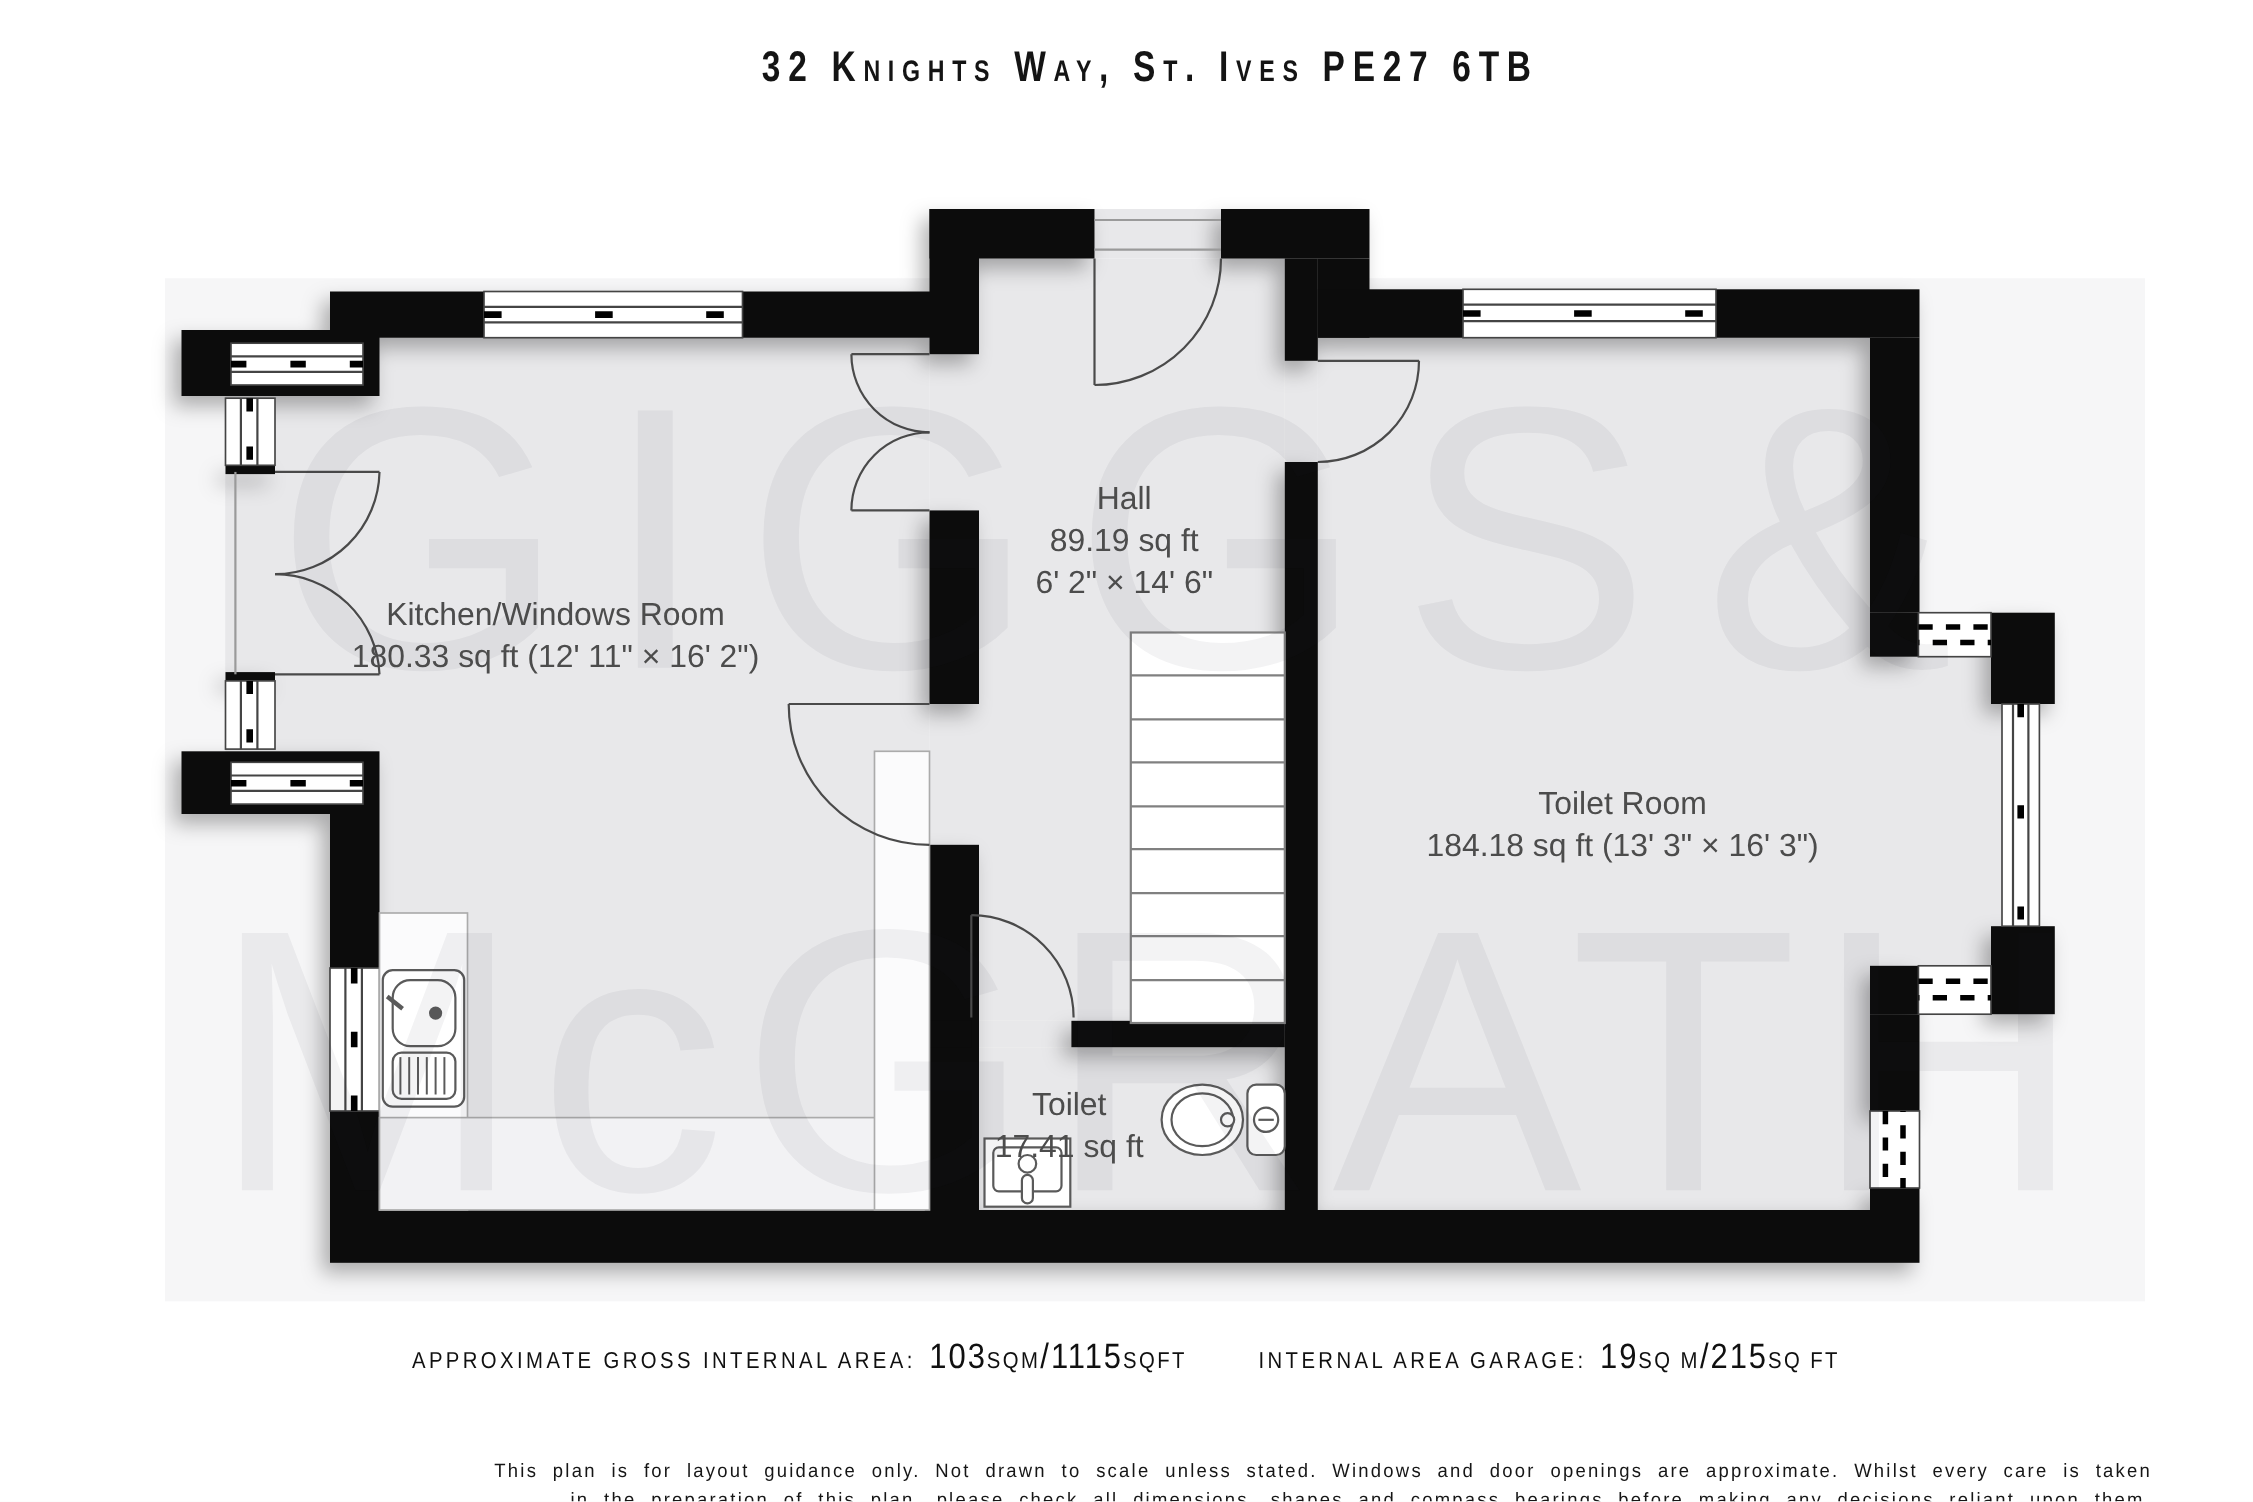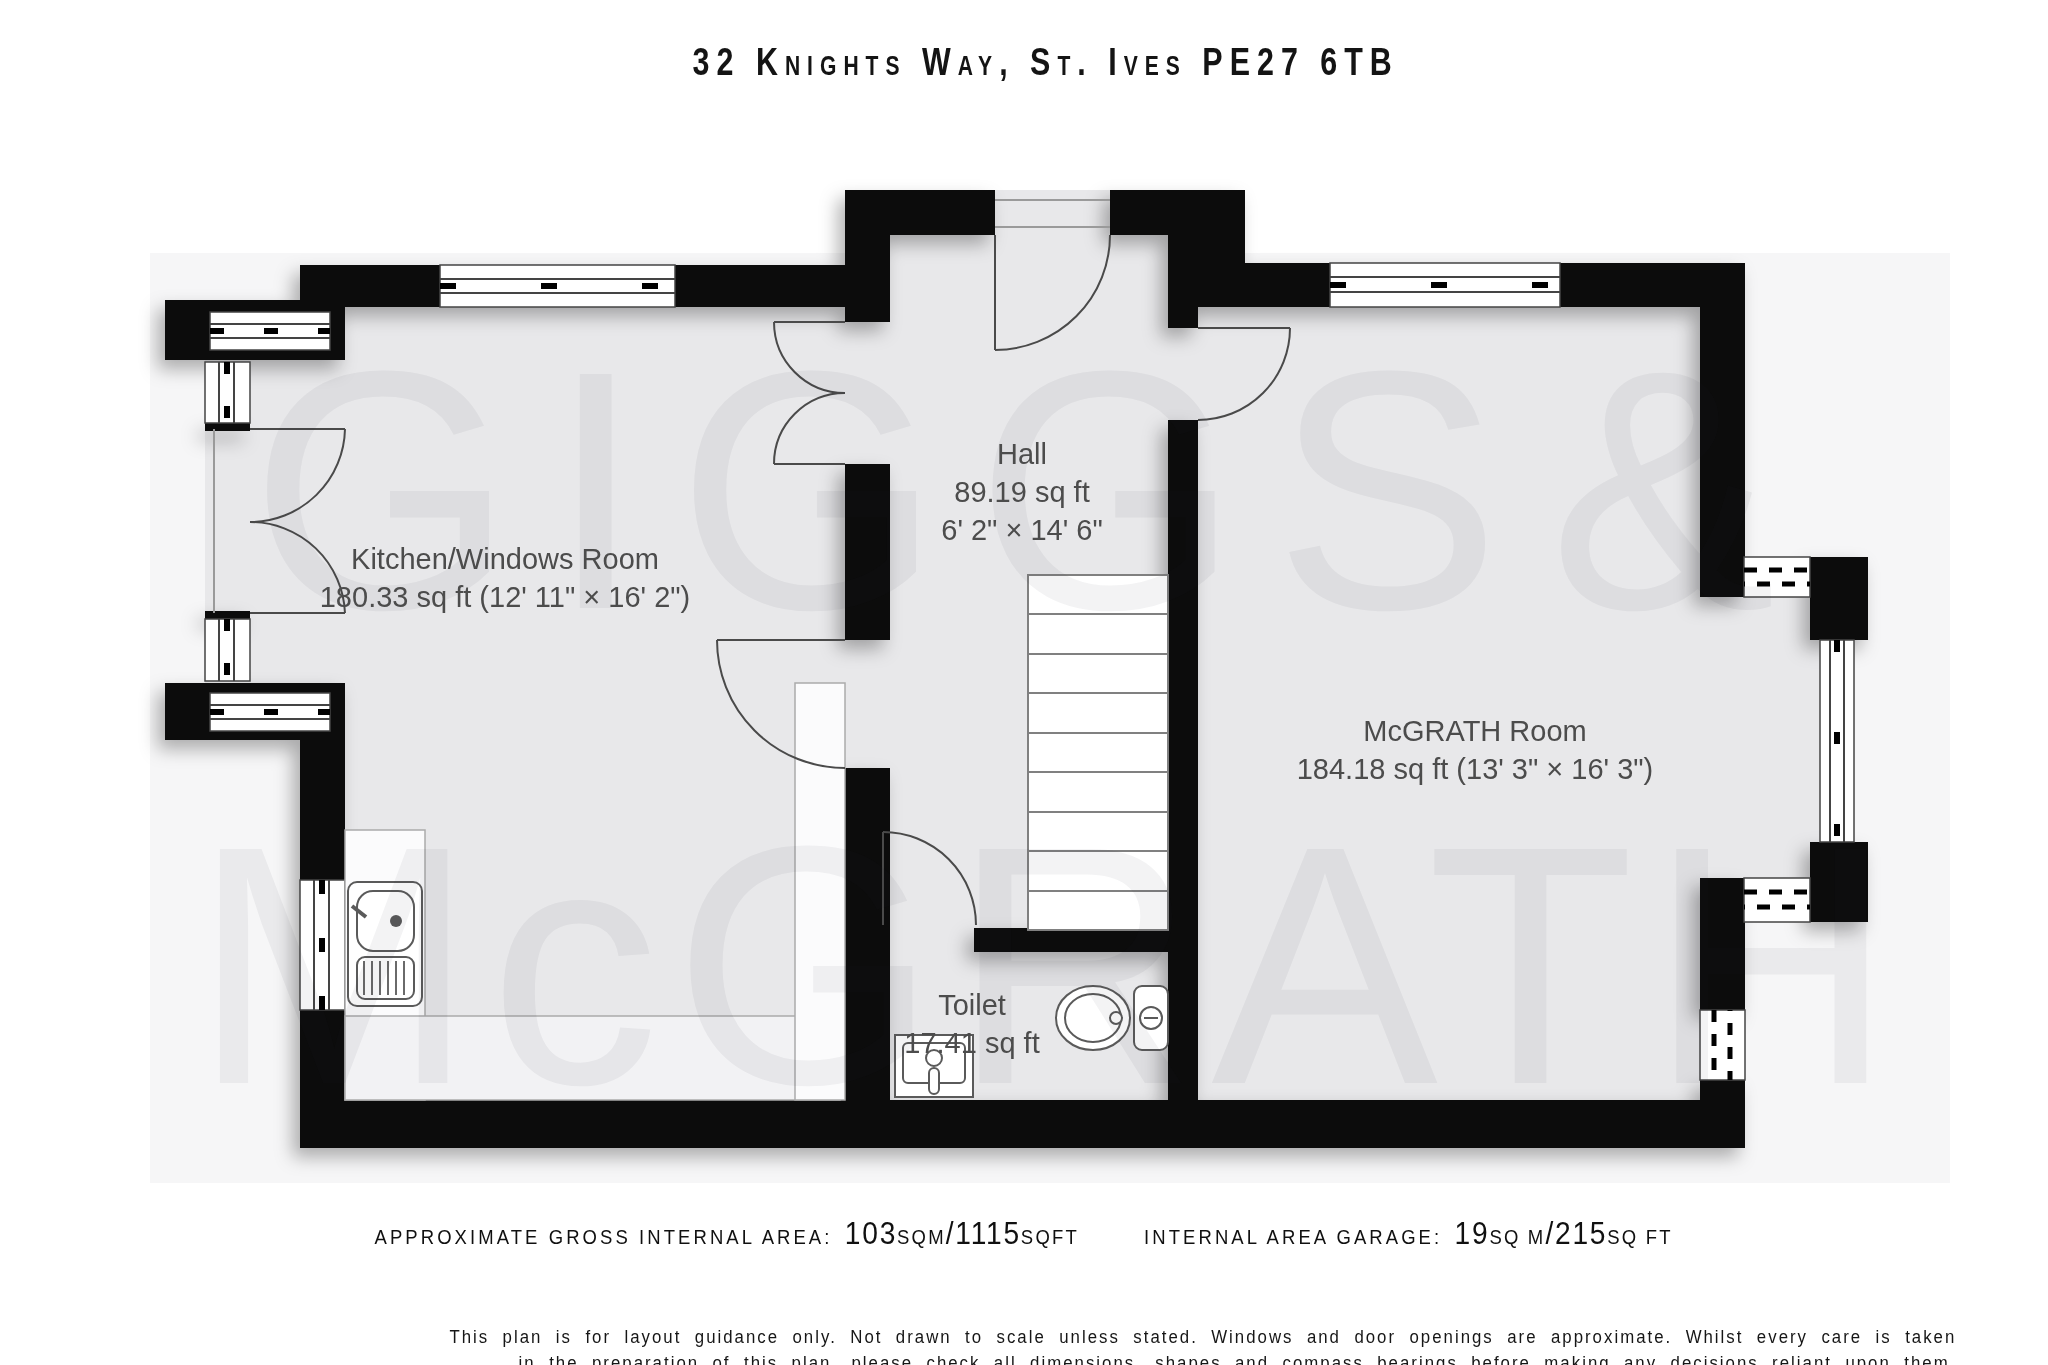--- a/index.html
+++ b/index.html
@@ -265,21 +265,21 @@
   <div class="room-label" style="left:505px;top:578px;">
     <div>Kitchen/Windows Room</div>
     <div>180.33 sq ft (12' 11" × 16' 2")</div>
   </div>
   <div class="room-label" style="left:1022px;top:492px;">
     <div>Hall</div>
     <div>89.19 sq ft</div>
     <div>6' 2" × 14' 6"</div>
   </div>
   <div class="room-label" style="left:1475px;top:750px;">
-    <div>McGRATH Room</div>
+    <div>Toilet Room</div>
     <div>184.18 sq ft (13' 3" × 16' 3")</div>
   </div>
   <div class="room-label" style="left:972px;top:996px;margin-top:28px;">
     <div>Toilet</div>
     <div>17.41 sq ft</div>
   </div>
 
   <div class="footer-area">
     <div class="row">
       <span class="fa-group">

